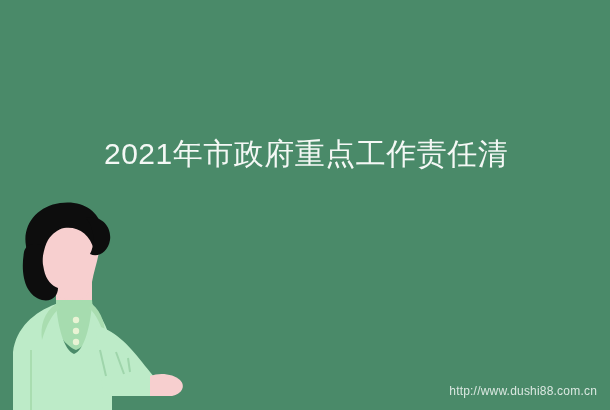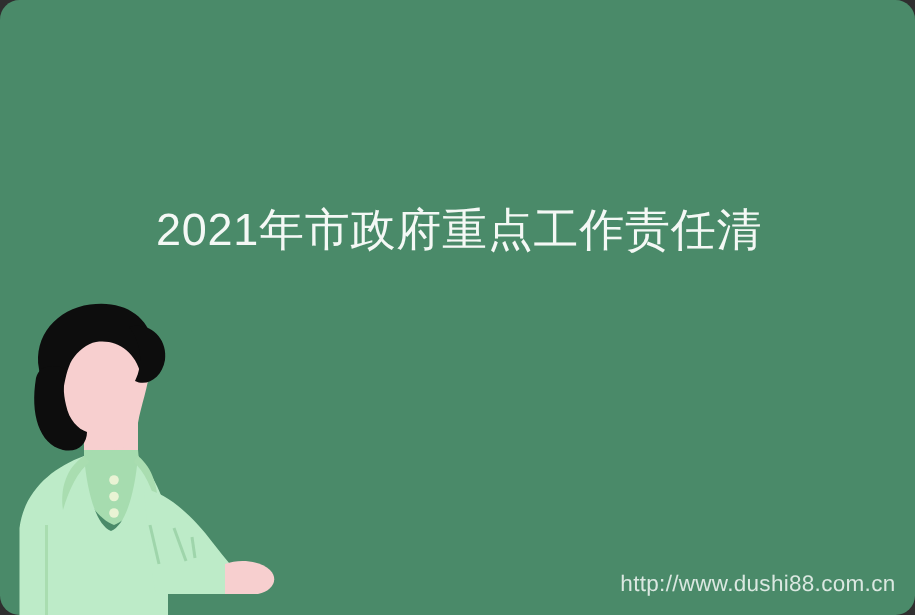--- a/index.html
+++ b/index.html
@@ -7,21 +7,20 @@
     padding: 0;
     background: #2f2f2f;
   }
   #stage {
     position: relative;
     width: 610px;
     height: 410px;
     overflow: hidden;
     background: #4a8a69;
     font-family: "Liberation Sans", "DejaVu Sans", sans-serif;
-    border-radius: 13px;
   }
 
   
   #title-block {
     position: absolute;
     left: 104px;
     top: 132px;
     width: 452px;
   }
   .title-line {
@@ -32,21 +31,21 @@
     font-weight: 400;
     white-space: nowrap;
   }
 
   
   #watermark {
     position: absolute;
     right: 13px;
     bottom: 12px;
     color: rgba(255,255,255,0.80);
-    font-size: 15px;
+    font-size: 12px;
     letter-spacing: 0.2px;
     white-space: nowrap;
   }
 
   
   #illustration {
     position: absolute;
     left: 0;
     top: 200px;
     width: 230px;

